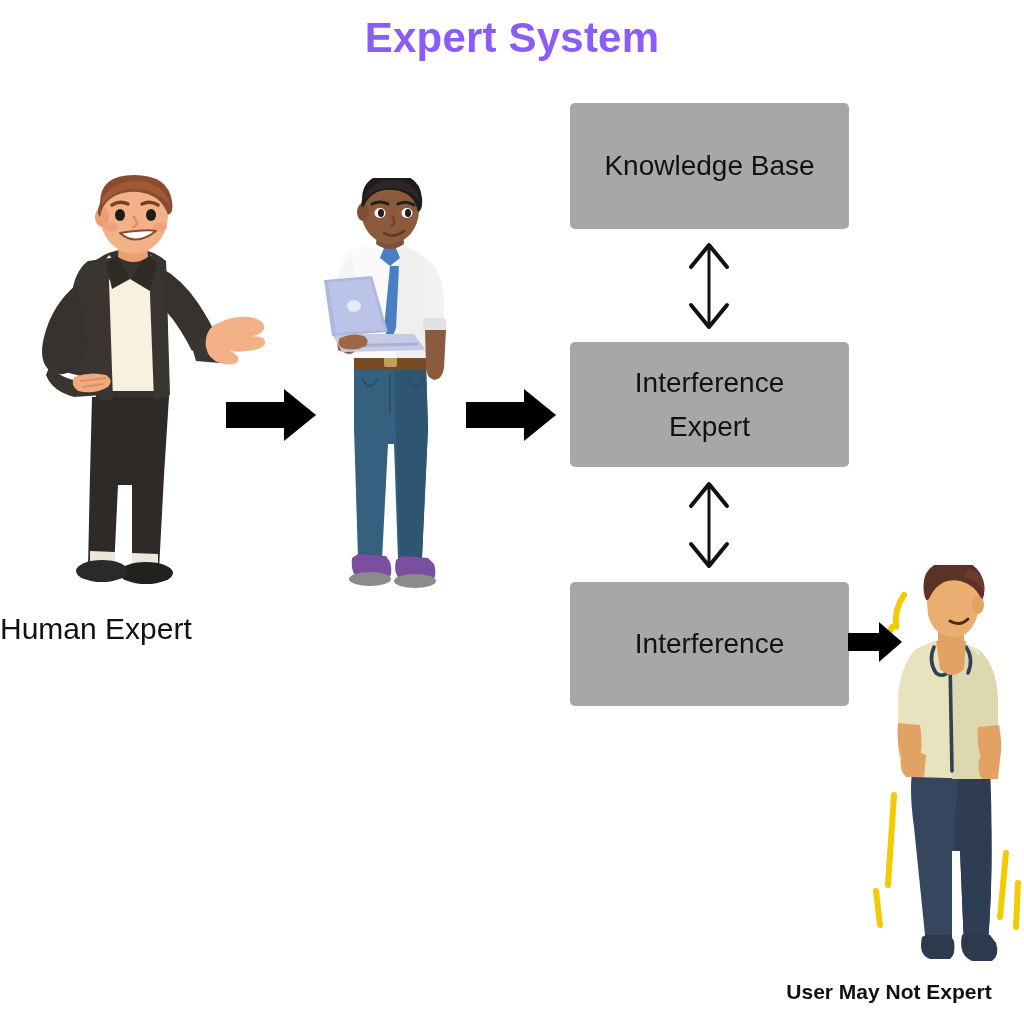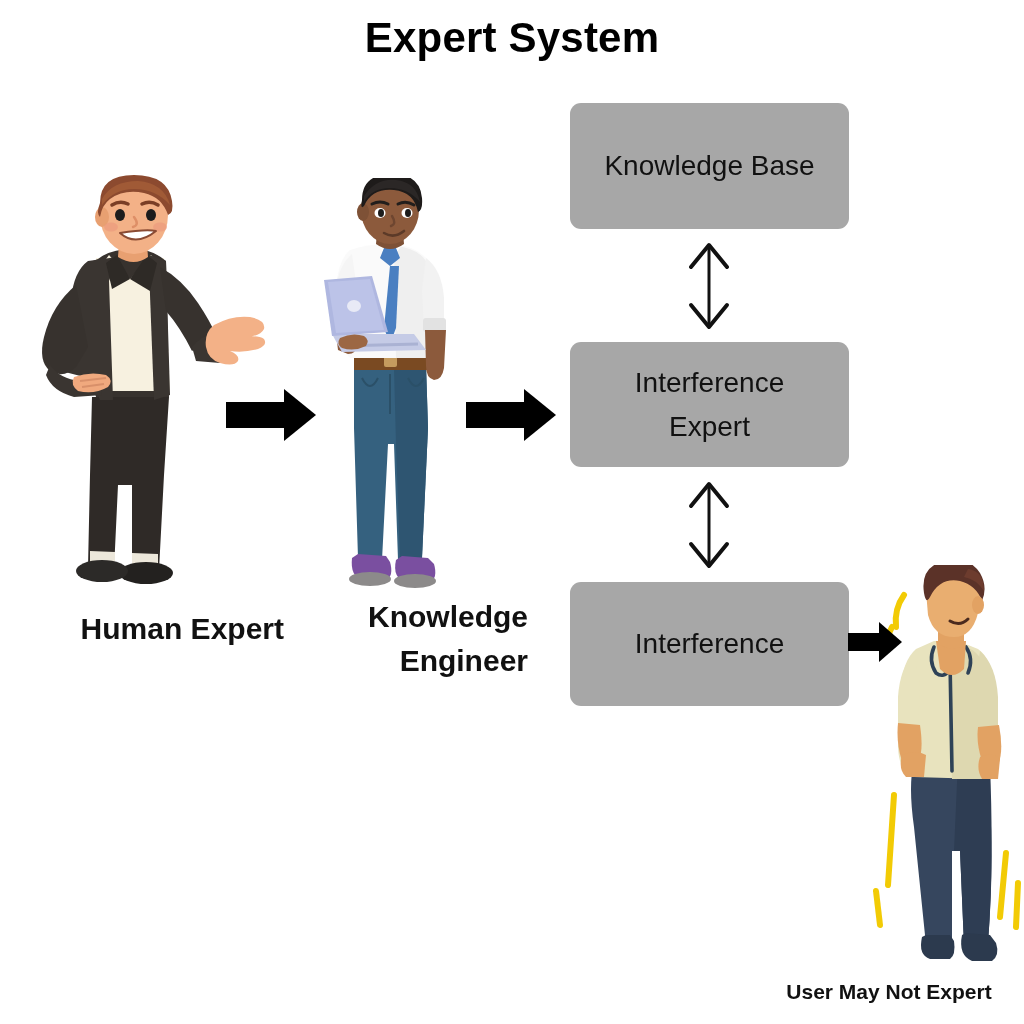--- a/index.html
+++ b/index.html
@@ -20,29 +20,29 @@
 
   
   #title {
     position: absolute;
     left: 0;
     top: 14px;
     width: 1024px;
     text-align: center;
     font-size: 42px;
     font-weight: 700;
-    color: #000000;
+    color: #8b5cf6;
     letter-spacing: 0.2px;
   }
 
   
   .box {
     position: absolute;
     background: #A7A7A7;
-    border-radius: 11px;
+    border-radius: 5px;
     display: flex;
     align-items: center;
     justify-content: center;
     color: #111111;
     font-size: 28px;
     line-height: 1.55;
     text-align: center;
     font-weight: 400;
   }
   #box-knowledge-base { left: 570px; top: 103px;  width: 279px; height: 126px; }
@@ -76,23 +76,23 @@
   #arrow-system-to-user { left: 848px; top: 622px; width: 54px; height: 40px; }
   #arrow-system-to-user .shaft { width: 32px; height: 18px; }
   #arrow-system-to-user .head  { border-width: 20px 0 20px 23px; }
 
   
   .dbl-arrow { position: absolute; }
 
   
   .caption {
     position: absolute;
-    text-align: right;
+    text-align: left;
     color: #111111;
-    font-weight: 700;
+    font-weight: 400;
   }
   #caption-human-expert {
     left: 0px; top: 612px; width: 284px;
     font-size: 30px;
   }
   #caption-knowledge-engineer {
     left: 300px; top: 595px; width: 228px;
     font-size: 30px; line-height: 1.45;
   }
   #caption-user {
@@ -326,20 +326,16 @@
   </svg>
 
   <svg class="dbl-arrow" id="arrow-engine-to-inference" style="left:678px; top:478px; width:62px; height:94px;" viewBox="0 0 62 94">
     <line x1="31" y1="8" x2="31" y2="86" stroke="#111111" stroke-width="3"></line>
     <polyline points="13,28 31,6 49,28" fill="none" stroke="#111111" stroke-width="4" stroke-linecap="round" stroke-linejoin="round"></polyline>
     <polyline points="13,66 31,88 49,66" fill="none" stroke="#111111" stroke-width="4" stroke-linecap="round" stroke-linejoin="round"></polyline>
   </svg>
 
   <div class="caption" id="caption-human-expert">Human Expert</div>
 
-  <div class="caption" id="caption-knowledge-engineer">
-    <span>Knowledge</span><br>
-    <span>Engineer</span>
-  </div>
 
   <div class="caption" id="caption-user">User May Not Expert</div>
 
 </div>
 
 </body></html>

